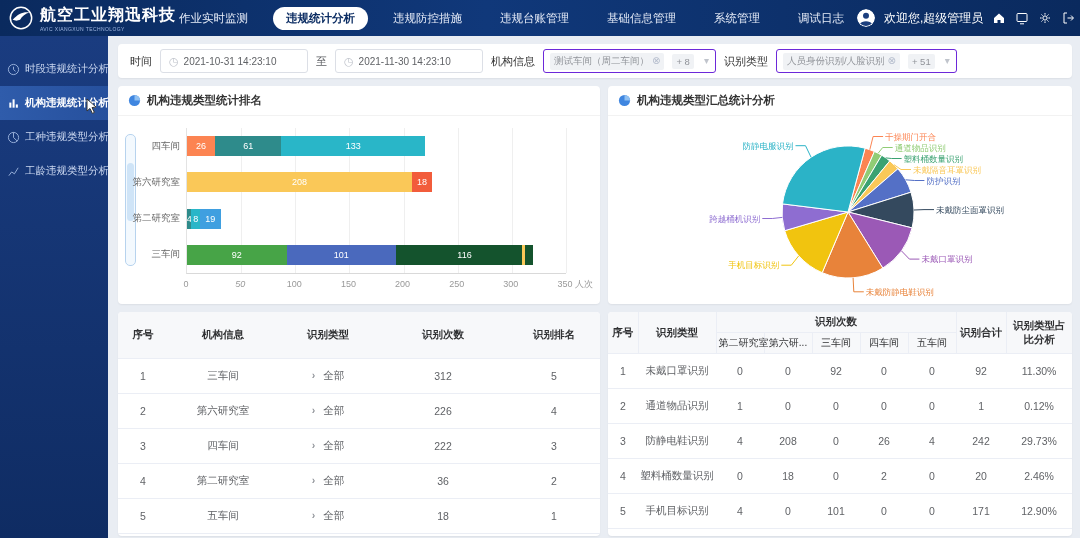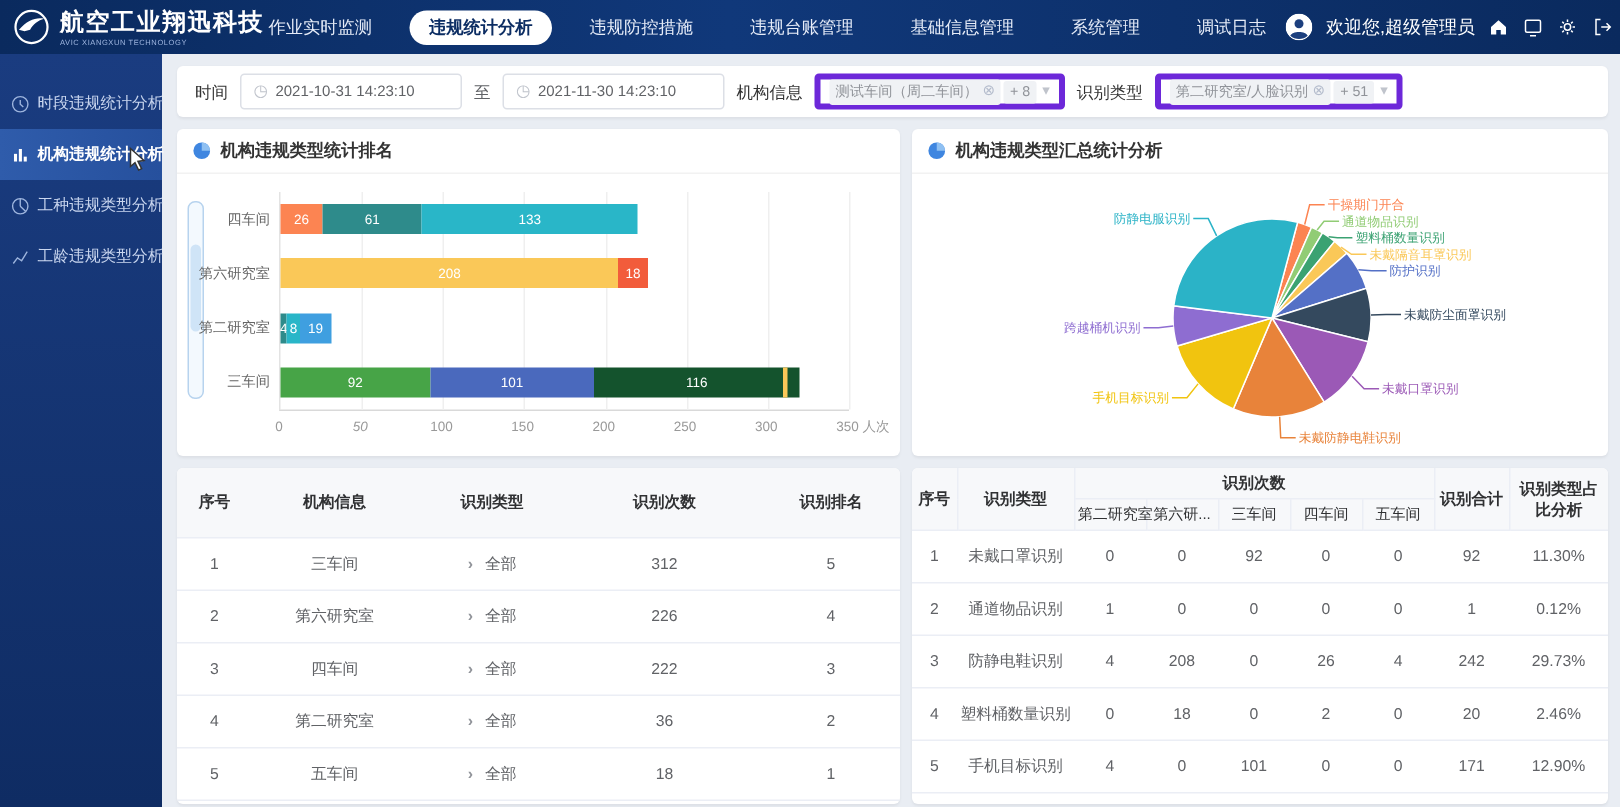--- a/index.html
+++ b/index.html
@@ -30,21 +30,21 @@
   .side-item.active svg{color:#fff}
   .cursor{position:absolute;z-index:60;left:86px;top:98px;pointer-events:none}
 
   
   .main{position:absolute;left:110px;top:36px;right:0;bottom:0;padding:8px;overflow:hidden}
   .filter-bar{background:#fff;border-radius:4px;height:34px;display:flex;align-items:center;gap:8px;padding:0 12px;box-shadow:0 1px 2px rgba(0,0,0,.06)}
   .f-label{font-size:11px;color:#333;white-space:nowrap}
   .date-input{display:flex;align-items:center;gap:5px;border:1px solid #dcdfe6;border-radius:3px;height:24px;padding:0 8px;font-size:10px;color:#606266;width:148px;background:#fff;cursor:pointer;white-space:nowrap}
   .f-icon{color:#c0c4cc;font-size:11px;line-height:1}
   .to-label{font-size:11px;color:#606266}
-  .select{display:flex;align-items:center;border:4px solid #6d28d9;border-radius:3px;height:24px;padding:0 6px;gap:2px;font-size:9.5px;color:#909399;background:#fff;cursor:pointer;white-space:nowrap}
+  .select{display:flex;align-items:center;border:1px solid #6d28d9;border-radius:3px;height:24px;padding:0 6px;gap:8px;font-size:9.5px;color:#909399;background:#fff;cursor:pointer;white-space:nowrap}
   .chip{background:#f0f2f5;border-radius:2px;padding:2px 4px;display:flex;align-items:center;gap:3px;color:#909399}
   .chip .close{color:#b4bccc;cursor:pointer;font-size:10px;line-height:1}
   .caret{color:#c0c4cc;font-size:10px;line-height:1;margin-left:2px}
 
   .charts{display:flex;gap:8px;margin-top:8px;height:218px}
   .card{background:#fff;border-radius:4px;box-shadow:0 1px 2px rgba(0,0,0,.06);flex:none;overflow:hidden}
   .card.bar{width:482px}.card.pie{width:464px}
   .card-title{height:30px;display:flex;align-items:center;gap:6px;padding:0 10px;font-size:11.5px;font-weight:bold;color:#333;border-bottom:1px solid #f2f2f2}
   .card-title svg{width:13px;height:13px}
 
@@ -197,21 +197,21 @@
         <span class="chip">
           <span>测试车间（周二车间）</span>
           <span class="close">⊗</span>
         </span>
         <span class="chip">+ 8</span>
         <span class="caret">▾</span>
       </span>
       <span class="f-label">识别类型</span>
       <span class="select">
         <span class="chip">
-          <span>第二研究室/人脸识别</span>
+          <span>人员身份识别/人脸识别</span>
           <span class="close">⊗</span>
         </span>
         <span class="chip">+ 51</span>
         <span class="caret">▾</span>
       </span>
     </div>
 
     <div class="charts">
       <div class="card bar">
         <div class="card-title">

